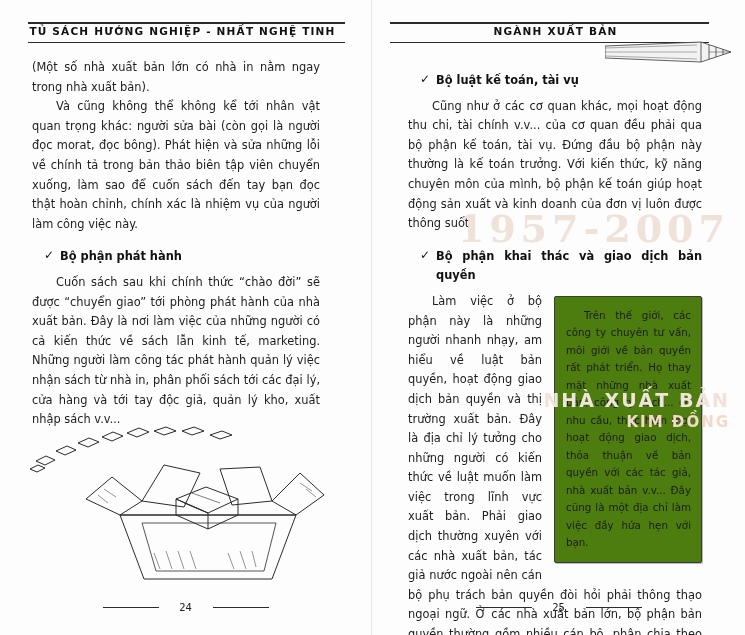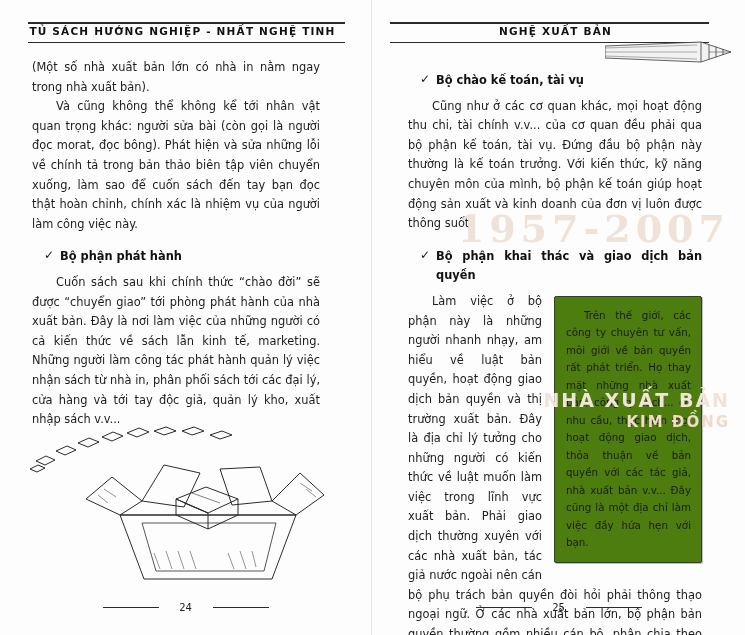--- a/index.html
+++ b/index.html
@@ -247,37 +247,37 @@
       <div class="rule"></div>
       <div class="num">24</div>
       <div class="rule"></div>
     </div>
   </div>
 
   <div class="page right">
 
     <div class="header-band">
       <div class="header-rule"></div>
-      <div class="header-title">NGHỆ XUẤT BẢN</div>
+      <div class="header-title">NGÀNH XUẤT BẢN</div>
       <svg class="pen-deco" viewBox="0 0 130 34">
         <g fill="none" stroke="#3a3a3a" stroke-width="0.8">
           <path d="M0 10 L96 6 L126 16 L96 26 L0 22 Z" fill="#f2f2f2"></path>
           <path d="M96 6 L96 26"></path>
           <path d="M104 9 L104 23 M111 11 L111 21 M118 13 L118 19"></path>
           <path d="M0 12 L92 9 M0 16 L92 16 M0 20 L92 23" stroke-width="0.4"></path>
           <path d="M126 16 L104 16" stroke-width="0.5"></path>
         </g>
       </svg>
     </div>
 
     <div class="col">
 
       <div class="subhead">
         <span class="tick">✓</span>
-        <span>Bộ chào kế toán, tài vụ</span>
+        <span>Bộ luật kế toán, tài vụ</span>
       </div>
       <p class="indent">Cũng như ở các cơ quan khác, mọi hoạt động thu chi, tài chính v.v... của cơ quan đều phải qua bộ phận kế toán, tài vụ. Đứng đầu bộ phận này thường là kế toán trưởng. Với kiến thức, kỹ năng chuyên môn của mình, bộ phận kế toán giúp hoạt động sản xuất và kinh doanh của đơn vị luôn được thông suốt.</p>
 
       <div class="subhead">
         <span class="tick">✓</span>
         <span>Bộ phận khai thác và giao dịch bản quyền</span>
       </div>
 
       <div class="float-box">
         <p>Trên thế giới, các công ty chuyên tư vấn, môi giới về bản quyền rất phát triển. Họ thay mặt những nhà xuất bản, công ty sách... có nhu cầu, thực hiện mọi hoạt động giao dịch, thỏa thuận về bản quyền với các tác giả, nhà xuất bản v.v... Đây cũng là một địa chỉ làm việc đầy hứa hẹn với bạn.</p>

